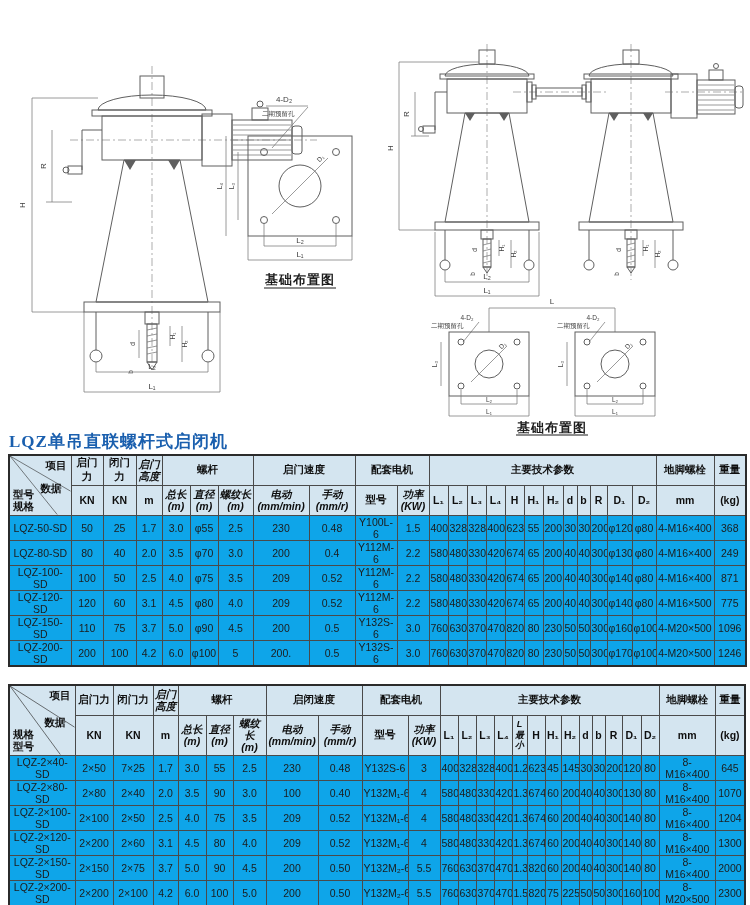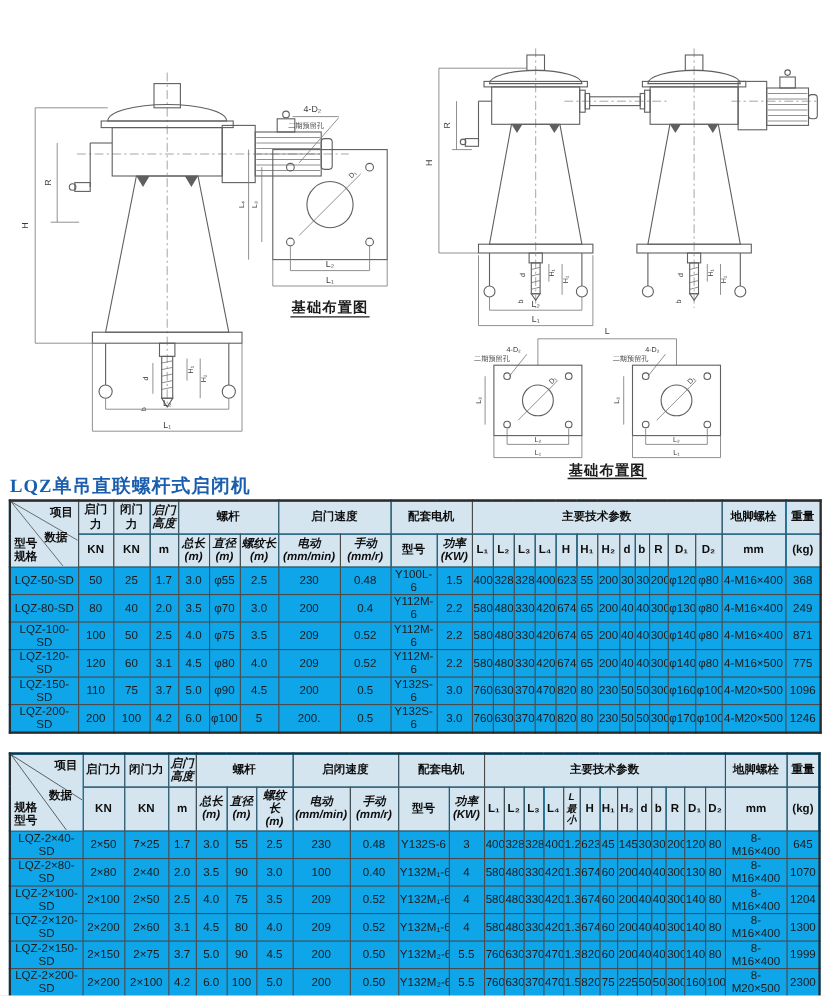--- a/index.html
+++ b/index.html
@@ -790,21 +790,21 @@
           <td>1.3</td>
           <td>820</td>
           <td>60</td>
           <td>200</td>
           <td>40</td>
           <td>40</td>
           <td>300</td>
           <td>140</td>
           <td>80</td>
           <td>8-M16×400</td>
-          <td>1999</td>
+          <td>2000</td>
         </tr>
         <tr>
           <td>LQZ-2×200-SD</td>
           <td>2×200</td>
           <td>2×100</td>
           <td>4.2</td>
           <td>6.0</td>
           <td>100</td>
           <td>5.0</td>
           <td>200</td>

